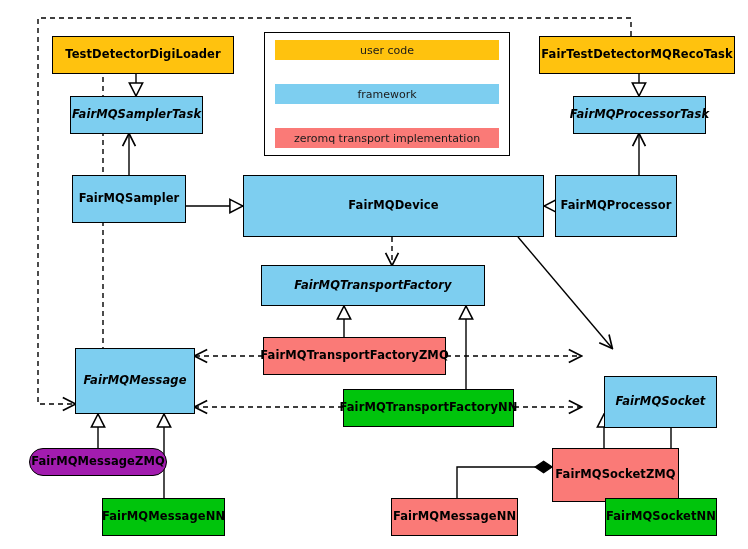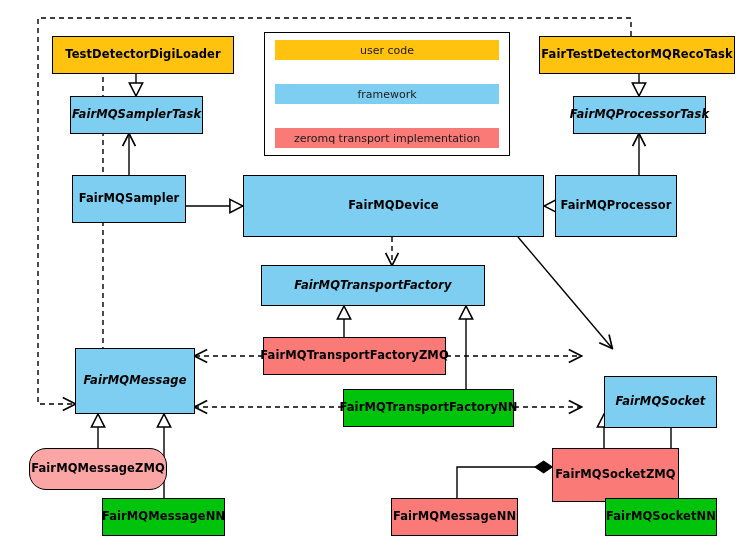--- a/index.html
+++ b/index.html
@@ -138,20 +138,20 @@
       <div class="node abstract" style="left: 70px; top: 96px; width: 133px; height: 38px; background: rgb(125, 206, 240);">FairMQSamplerTask</div>
       <div class="node abstract" style="left: 573px; top: 96px; width: 133px; height: 38px; background: rgb(125, 206, 240); font-style: italic;">FairMQProcessorTask</div>
       <div class="node" style="left: 72px; top: 175px; width: 114px; height: 48px; background: rgb(125, 206, 240);">FairMQSampler</div>
       <div class="node" style="left: 243px; top: 175px; width: 301px; height: 62px; background: rgb(125, 206, 240);">FairMQDevice</div>
       <div class="node" style="left: 555px; top: 175px; width: 122px; height: 62px; background: rgb(125, 206, 240);">FairMQProcessor</div>
       <div class="node abstract" style="left: 261px; top: 265px; width: 224px; height: 41px; background: rgb(125, 206, 240);">FairMQTransportFactory</div>
       <div class="node" style="left: 263px; top: 337px; width: 183px; height: 38px; background: rgb(250, 122, 119);">FairMQTransportFactoryZMQ</div>
       <div class="node" style="left: 343px; top: 389px; width: 171px; height: 38px; background: rgb(0, 196, 12);">FairMQTransportFactoryNN</div>
       <div class="node abstract" style="left: 75px; top: 348px; width: 120px; height: 66px; background: rgb(125, 206, 240);">FairMQMessage</div>
       <div class="node abstract" style="left: 604px; top: 348px; width: 113px; height: 52px; background: rgb(125, 206, 240); margin-top: 28px;">FairMQSocket</div>
-      <div class="node" style="left: 29px; top: 448px; width: 138px; height: 42px; background: #fca5a5; border-radius: 17px;">FairMQMessageZMQ</div>
+      <div class="node" style="left: 29px; top: 448px; width: 138px; height: 28px; background: #a21caf; border-radius: 17px;">FairMQMessageZMQ</div>
       <div class="node" style="left: 102px; top: 498px; width: 123px; height: 38px; background: rgb(0, 196, 12);">FairMQMessageNN</div>
       <div class="node" style="left: 552px; top: 448px; width: 127px; height: 54px; background: rgb(250, 122, 119);">FairMQSocketZMQ</div>
       <div class="node" style="left: 391px; top: 498px; width: 127px; height: 38px; background: rgb(250, 122, 119);">FairMQMessageNN</div>
       <div class="node" style="left: 605px; top: 498px; width: 112px; height: 38px; background: rgb(0, 196, 12);">FairMQSocketNN</div>
     </div>
 
 </div>
 
 </body></html>

